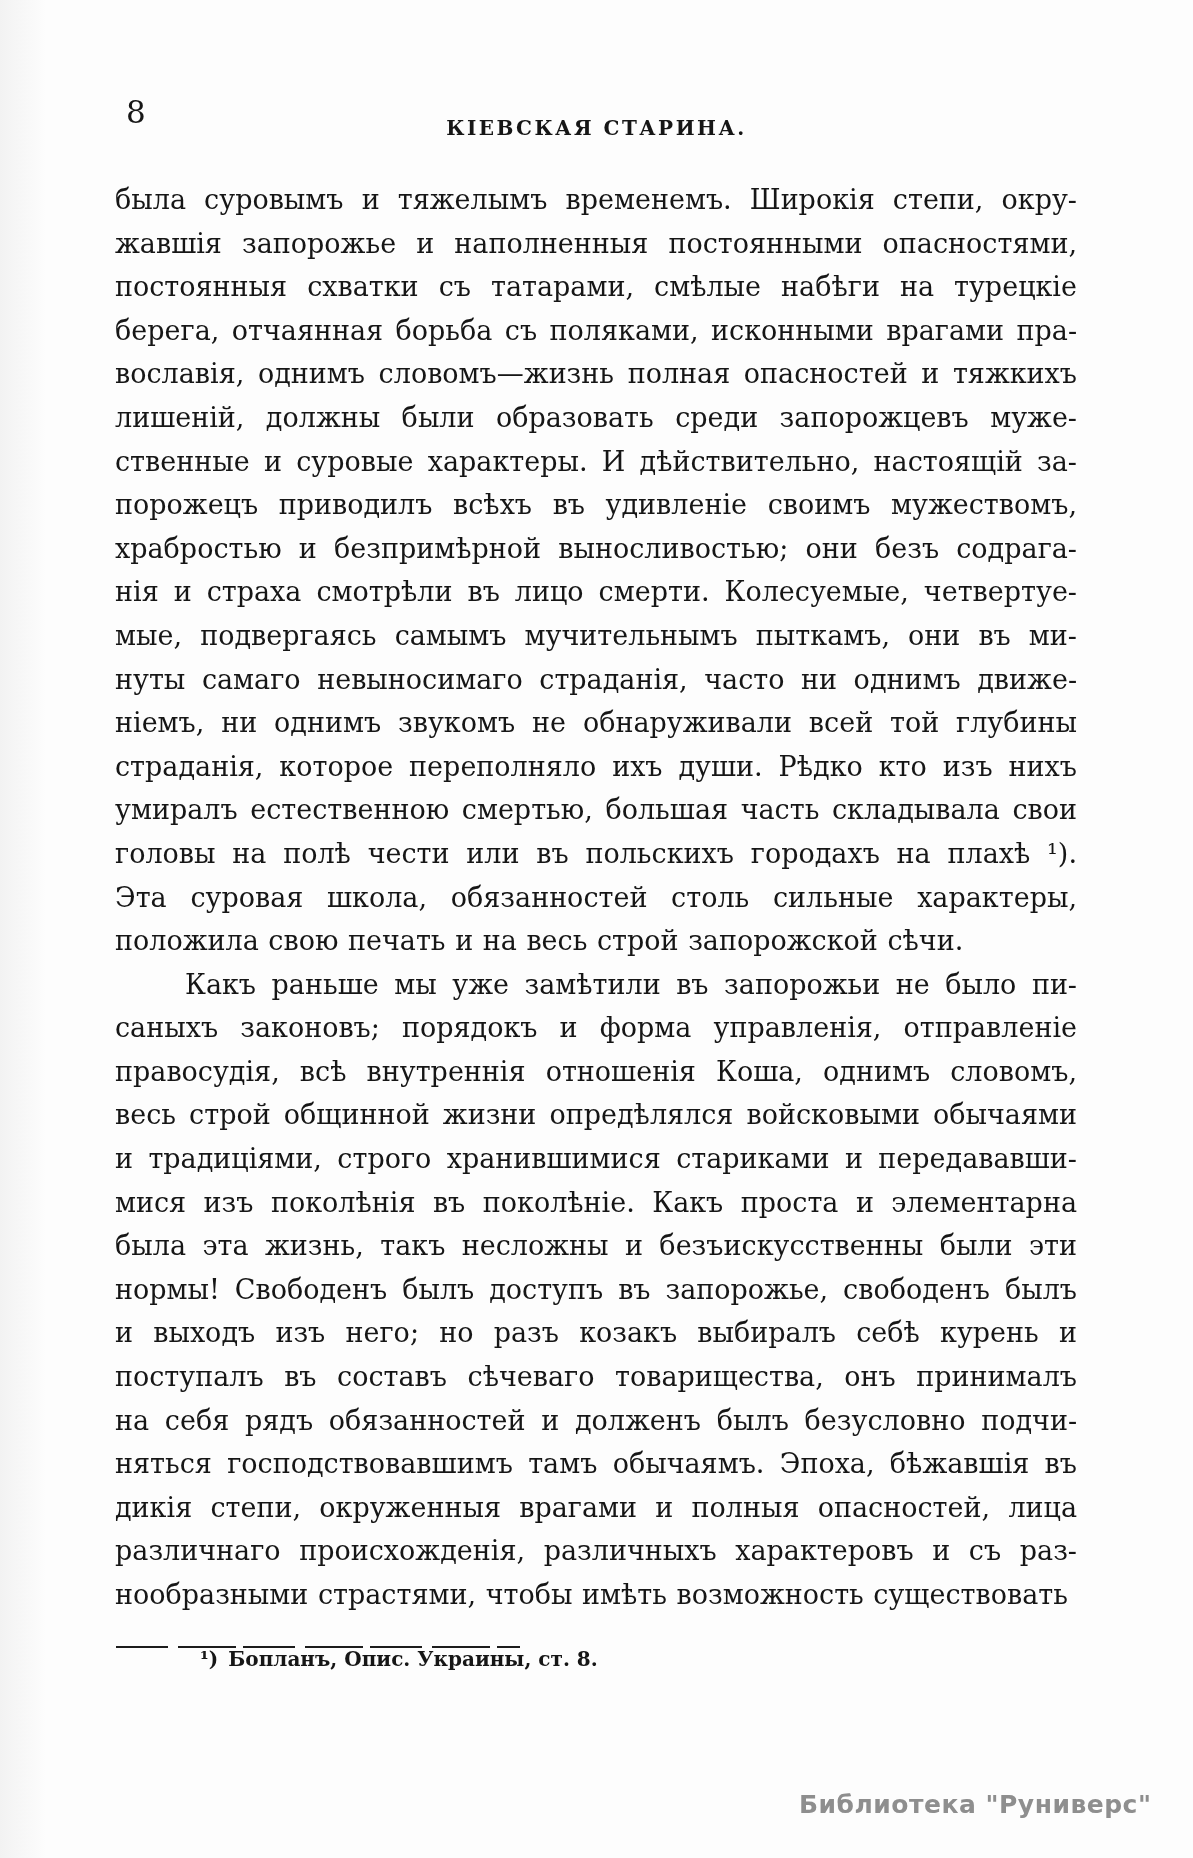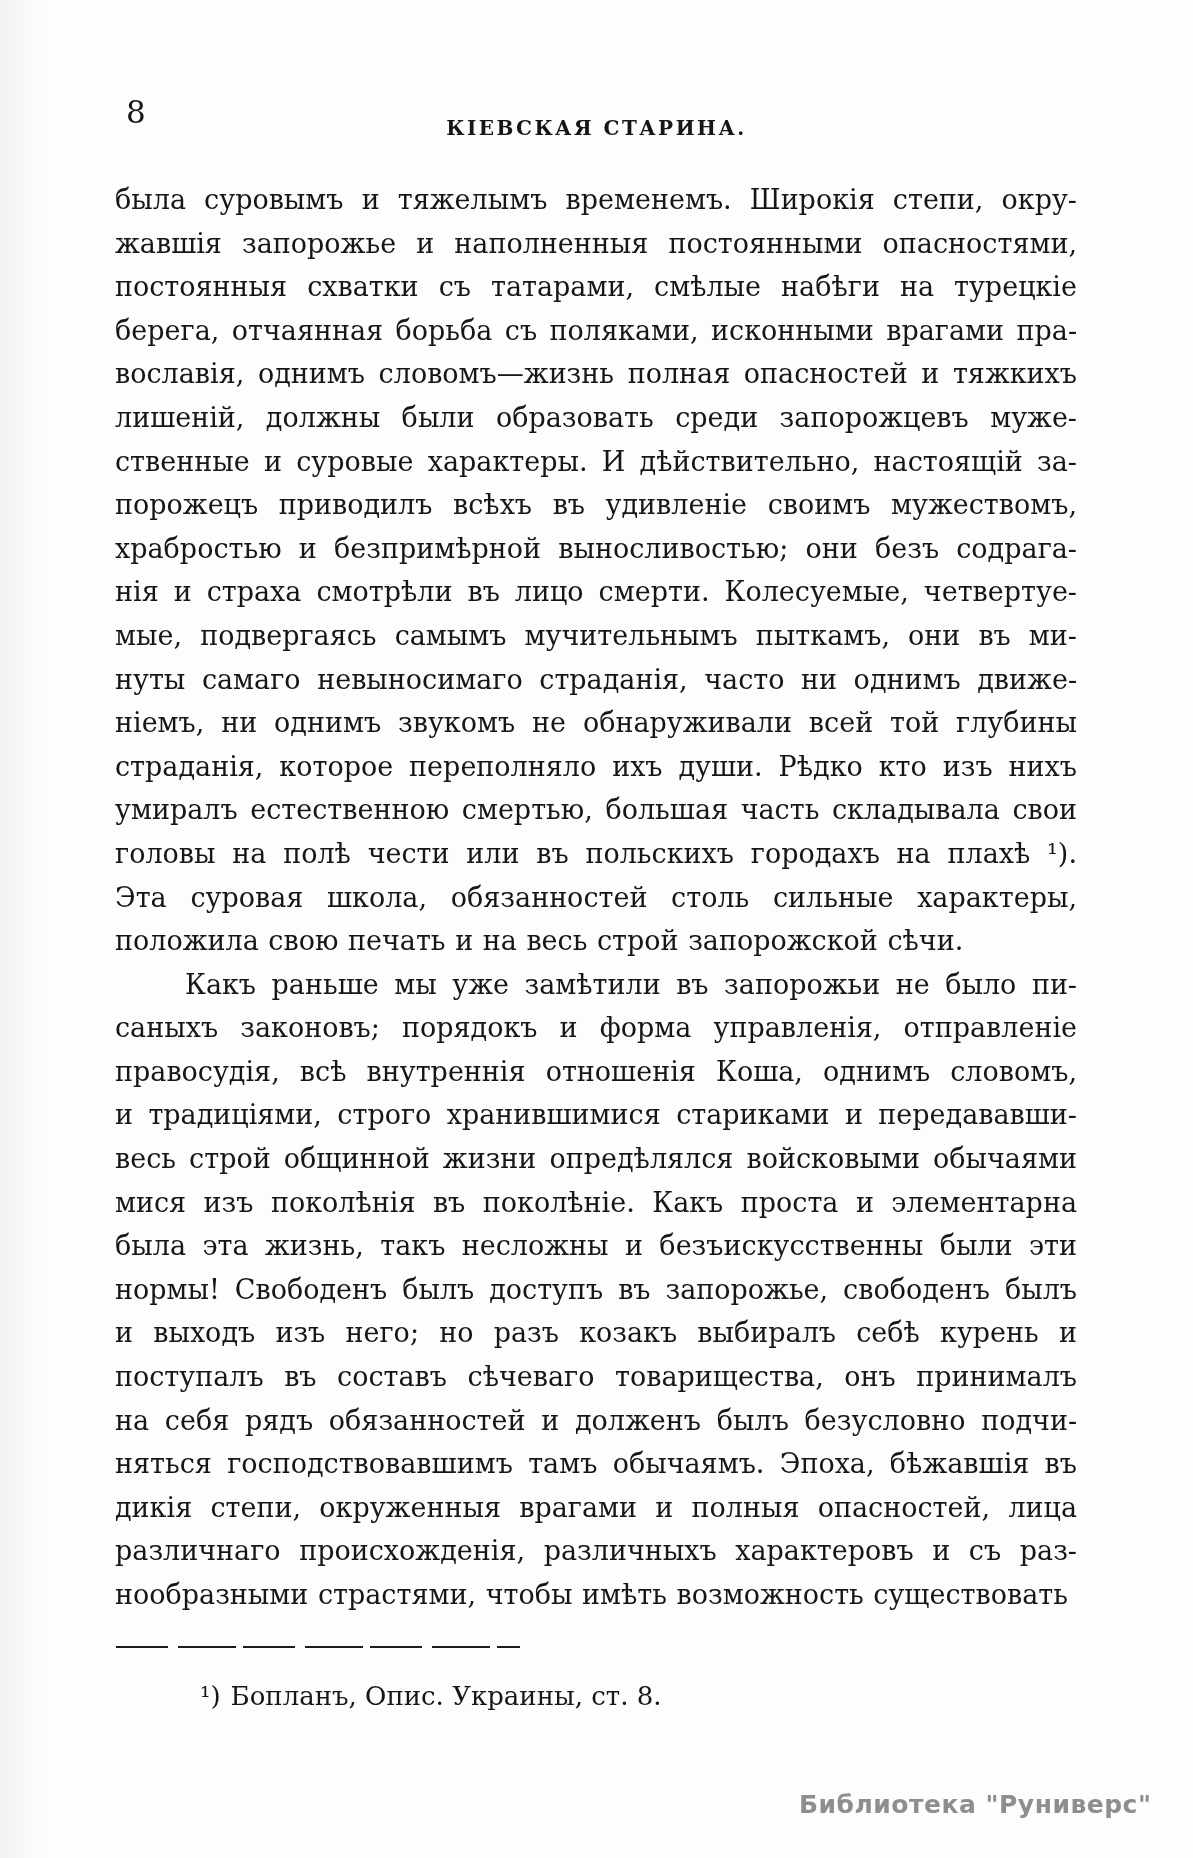--- a/index.html
+++ b/index.html
@@ -70,23 +70,24 @@
     top: 1646px;
     width: 404px;
     height: 2px;
     background: repeating-linear-gradient(90deg,
       #1c1c1c 0 52px, rgba(0,0,0,0) 52px 62px,
       #1c1c1c 62px 120px, rgba(0,0,0,0) 120px 127px);
   }
   .footnote {
     position: absolute;
     left: 200px;
-    top: 1681px;
-    font-size: 26px;
+    top: 1644px;
+    font-size: 20px;
     line-height: 30px;
+    font-weight: bold;
   }
   .fn-marker { margin-right: 10px; }
   .watermark {
     position: absolute;
     left: 799px;
     top: 1790px;
     font-family: "DejaVu Sans", sans-serif;
     font-size: 25px;
     font-weight: bold;
     letter-spacing: 0.5px;
@@ -119,22 +120,22 @@
       <div class="line">страданія, которое переполняло ихъ души. Рѣдко кто изъ нихъ</div>
       <div class="line">умиралъ естественною смертью, большая часть складывала свои</div>
       <div class="line">головы на полѣ чести или въ польскихъ городахъ на плахѣ ¹).</div>
       <div class="line">Эта суровая школа, обязанностей столь сильные характеры,</div>
       <div class="line last">положила свою печать и на весь строй запорожской сѣчи.</div>
     </div>
     <div>
       <div class="line indent">Какъ раньше мы уже замѣтили въ запорожьи не было пи-</div>
       <div class="line">саныхъ законовъ; порядокъ и форма управленія, отправленіе</div>
       <div class="line">правосудія, всѣ внутреннія отношенія Коша, однимъ словомъ,</div>
+      <div class="line">весь строй общинной жизни опредѣлялся войсковыми обычаями</div>
       <div class="line">и традиціями, строго хранившимися стариками и передававши-</div>
-      <div class="line">весь строй общинной жизни опредѣлялся войсковыми обычаями</div>
       <div class="line">мися изъ поколѣнія въ поколѣніе. Какъ проста и элементарна</div>
       <div class="line">была эта жизнь, такъ несложны и безъискусственны были эти</div>
       <div class="line">нормы! Свободенъ былъ доступъ въ запорожье, свободенъ былъ</div>
       <div class="line">и выходъ изъ него; но разъ козакъ выбиралъ себѣ курень и</div>
       <div class="line">поступалъ въ составъ сѣчеваго товарищества, онъ принималъ</div>
       <div class="line">на себя рядъ обязанностей и долженъ былъ безусловно подчи-</div>
       <div class="line">няться господствовавшимъ тамъ обычаямъ. Эпоха, бѣжавшія въ</div>
       <div class="line">дикія степи, окруженныя врагами и полныя опасностей, лица</div>
       <div class="line">различнаго происхожденія, различныхъ характеровъ и съ раз-</div>
       <div class="line last">нообразными страстями, чтобы имѣть возможность существовать</div>

